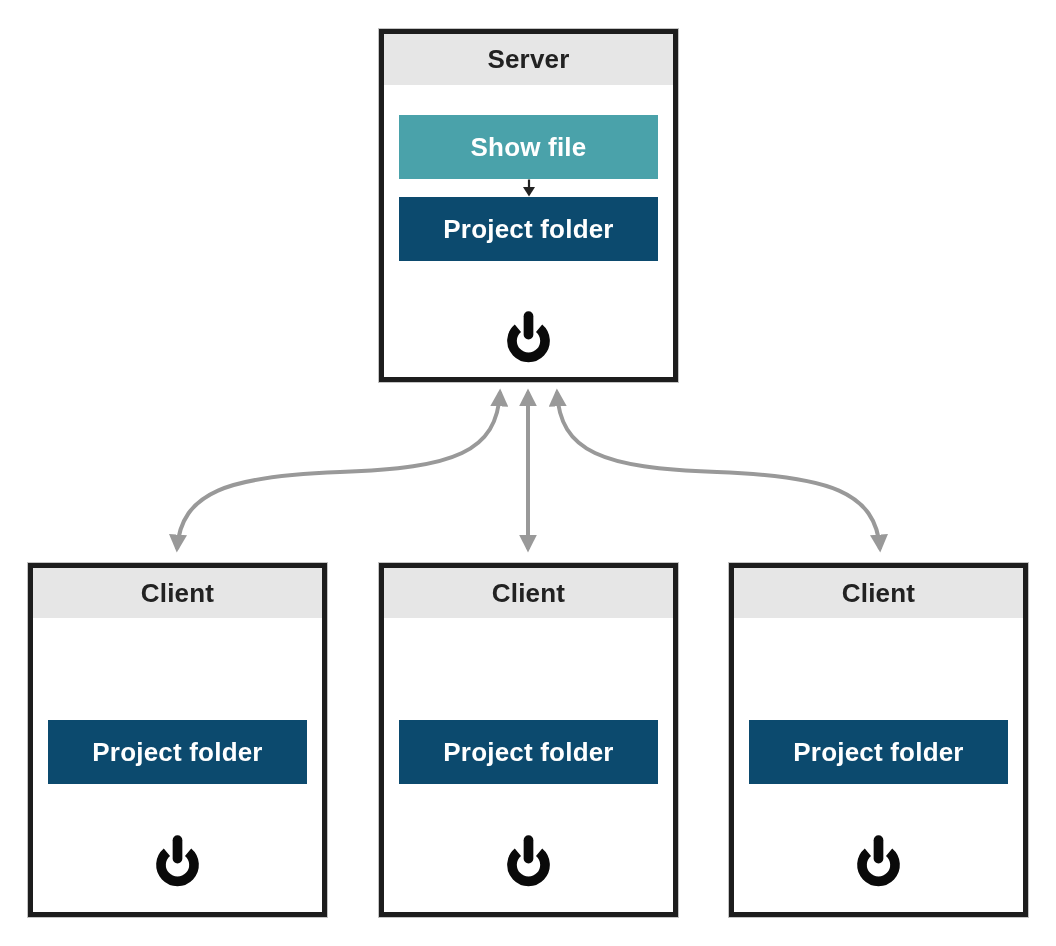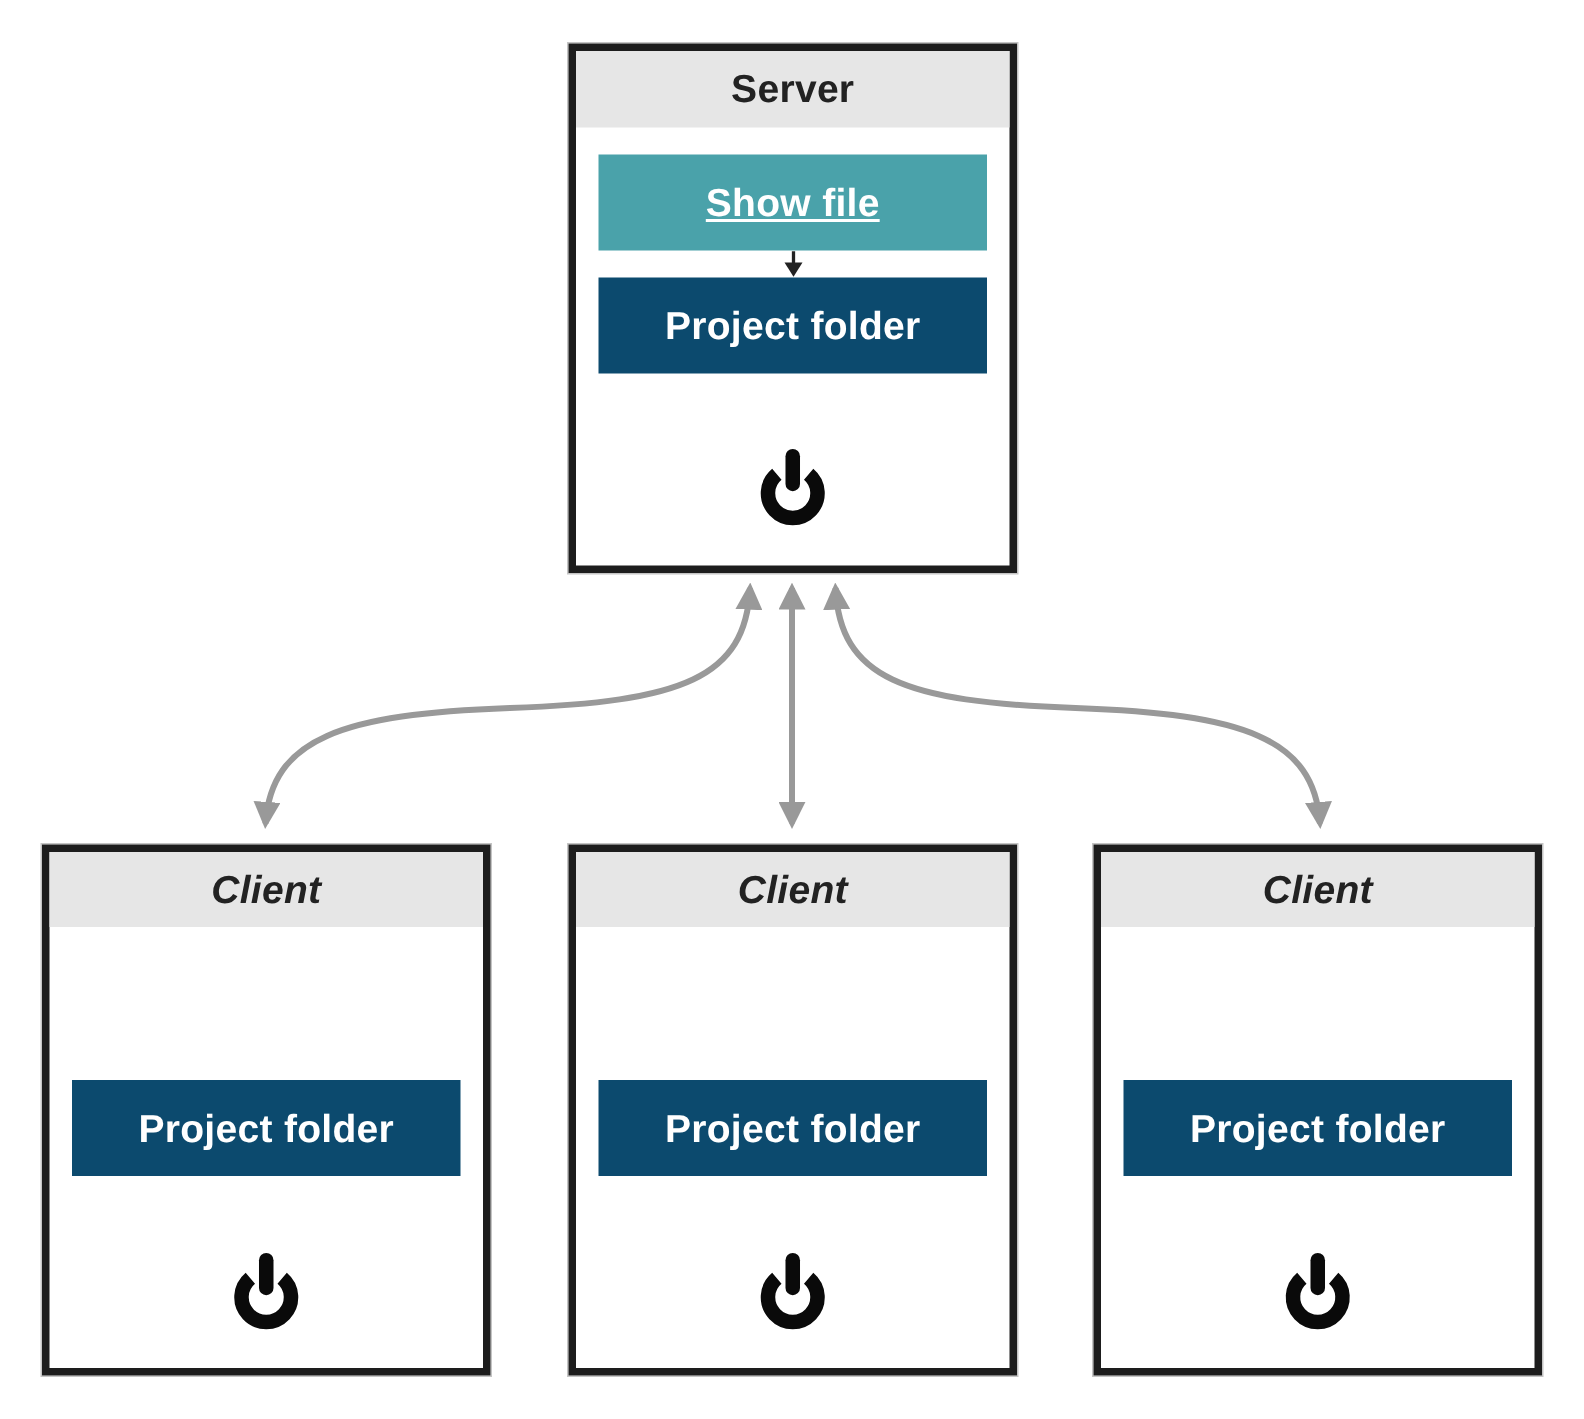--- a/index.html
+++ b/index.html
@@ -34,34 +34,34 @@
     height: 51px;
     background: #e6e6e6;
     display: flex;
     align-items: center;
     justify-content: center;
     font-size: 26px;
     font-weight: 700;
     color: #222222;
     letter-spacing: 0.2px;
   }
-  .client-box .box-header { height: 50px; font-style: italic; }
+  .client-box .box-header { height: 50px; }
 
   .btn {
     margin: 0 15px;
     height: 64px;
     display: flex;
     align-items: center;
     justify-content: center;
     font-size: 26px;
     font-weight: 700;
     color: #ffffff;
     letter-spacing: 0.2px;
   }
-  .btn-teal   { background: #4aa2aa; margin-top: 18px; text-decoration: underline; }
+  .btn-teal   { background: #4aa2aa; margin-top: 30px; }
   .btn-orange { background: #0c4a6e; }
   .client-box .btn-orange { margin-top: 102px; }
 
   .flow-arrow-wrap {
     height: 18px;
     display: flex;
     align-items: center;
     justify-content: center;
   }
   .power-wrap {

